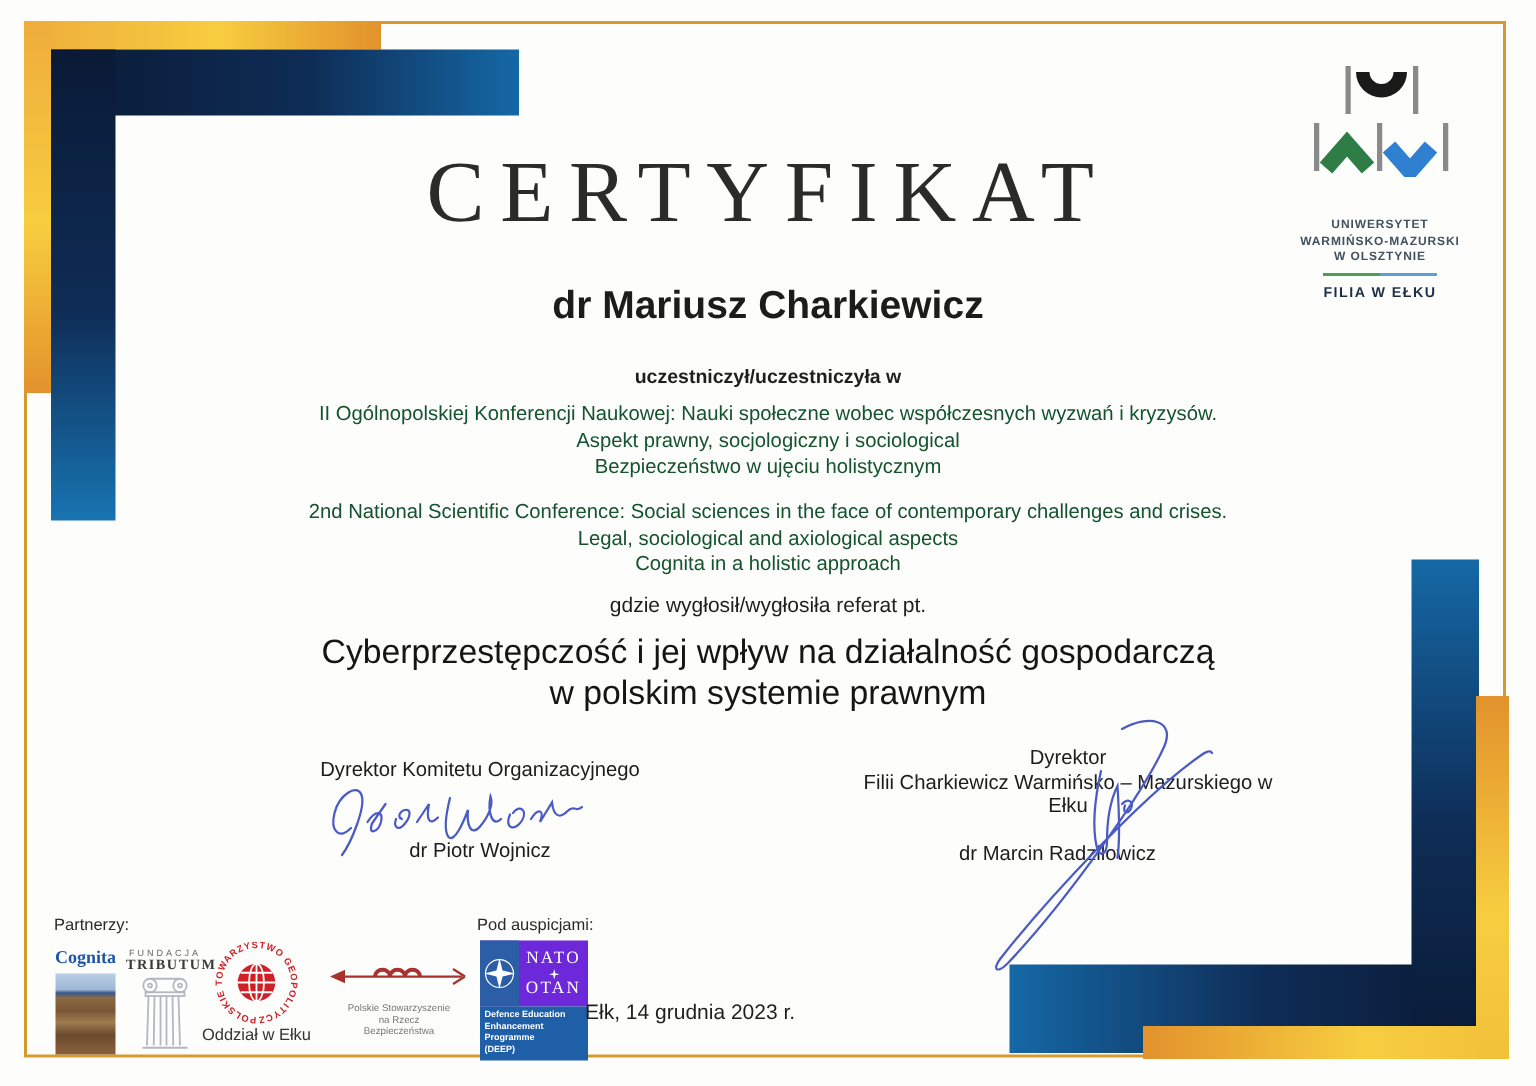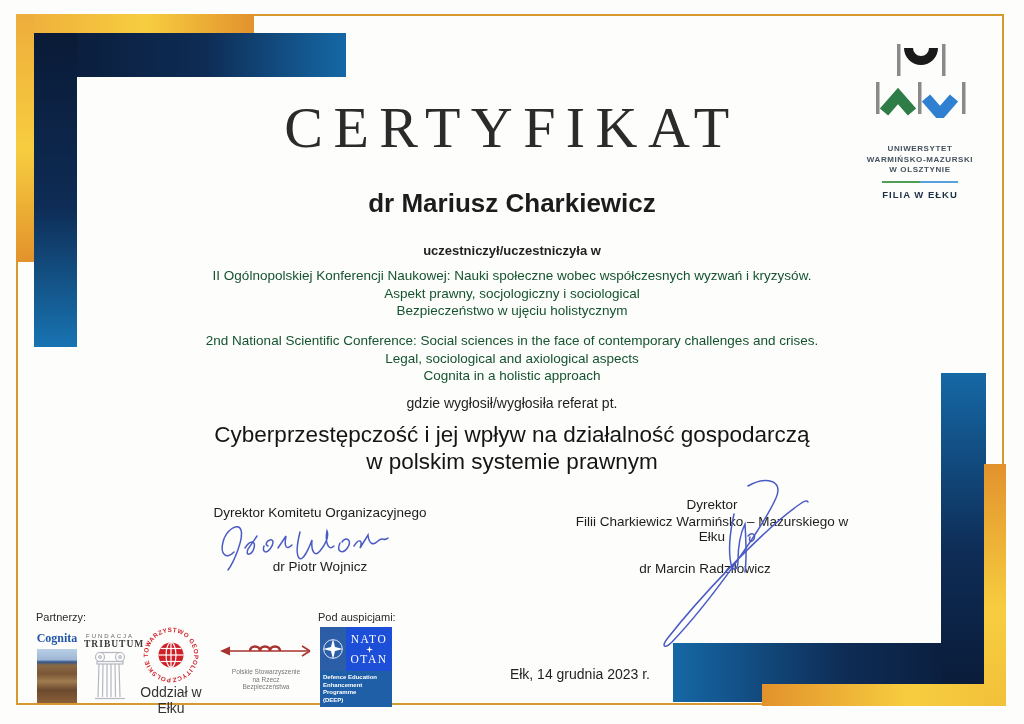--- a/index.html
+++ b/index.html
@@ -38,21 +38,21 @@
 
   .cert-title { top:94px; font-family:"Liberation Serif", serif; font-size:58px;
     letter-spacing:0.18em; color:#2b2b2b; font-weight:400; }
   .recipient  { top:188px; font-size:26px; font-weight:bold; color:#1c1c1c; }
   .label-bold { top:243px; font-size:13px; font-weight:bold; }
   .para { font-size:13.5px; line-height:17.5px; color:#14532d; }
   .para-pl { top:267px; }
   .para-en { top:332px; }
   .lecture-label { top:395px; font-size:14px; }
   .lecture-title { top:421px; font-size:22.5px; line-height:27px; color:#151515; }
-  .place-date { top:666px; left:390px; width:260px; text-align:right; font-size:14px; }
+  .place-date { top:666px; left:390px; width:260px; text-align:left; font-size:14px; }
 
   .sig-role { font-size:13.5px; color:#1d1d1d; }
   .sig-name { font-size:13.5px; color:#1d1d1d; }
   .sig-left-role  { left:170px; top:505px; width:300px; text-align:center; }
   .sig-left-name  { left:170px; top:559px; width:300px; text-align:center; }
   .sig-right-r1   { left:562px; top:497px; width:300px; text-align:center; }
   .sig-right-r2   { left:562px; top:514px; width:300px; text-align:center; }
   .sig-right-name { left:555px; top:561px; width:300px; text-align:center; }
   .sig-svg { z-index:6; }
 
@@ -72,25 +72,25 @@
     font-size:12px; color:#2056a7; }
   .cognita-img { width:40px; height:54px; margin:3px auto 0;
     background:linear-gradient(180deg,#b9cfe6 0%,#9db6d4 20%,#33568c 24%,
       #8a6a45 30%,#7a5636 46%,#a07c50 60%,#6b4a2e 76%,#8a6038 100%); }
   .tributum { left:84px; top:633px; width:52px; text-align:center; }
   .trib-top { font-size:6px; letter-spacing:2px; color:#666; }
   .trib-name { font-family:"Liberation Serif", serif; font-size:9.5px;
     font-weight:bold; letter-spacing:1px; color:#3a3a3a; }
   .ptg { left:140px; top:624px; width:62px; text-align:center; }
   .ptg-branch { left:129px; top:684px; width:84px; text-align:center;
-    font-size:14px; color:#333; }
+    font-size:11px; color:#333; }
   .psb { left:218px; top:640px; width:96px; text-align:center; }
   .psb-text { font-size:6.5px; line-height:7.5px; color:#777; margin-top:2px; }
   .nato { left:320px; top:627px; width:72px; z-index:5; }
-  .nato-black { width:72px; height:44px; background:#1d4ed8; display:flex; }
+  .nato-black { width:72px; height:44px; background:#6d28d9; display:flex; }
   .nato-star-panel { width:26px; height:44px; background:#2b5ea7;
     display:flex; align-items:center; justify-content:center; }
   .nato-words { flex:1; display:flex; flex-direction:column; align-items:center;
     justify-content:center; color:#fff; font-family:"Liberation Serif", serif;
     font-size:11.5px; letter-spacing:1.5px; line-height:13px; }
   .nato-sep { width:7px; height:7px; }
   .nato-blue { width:72px; min-height:24px; background:#1f5fa8; color:#fff;
     font-size:6px; font-weight:bold; line-height:7.5px; padding:3px 3px;
     box-sizing:border-box; text-align:left; }
 </style>

